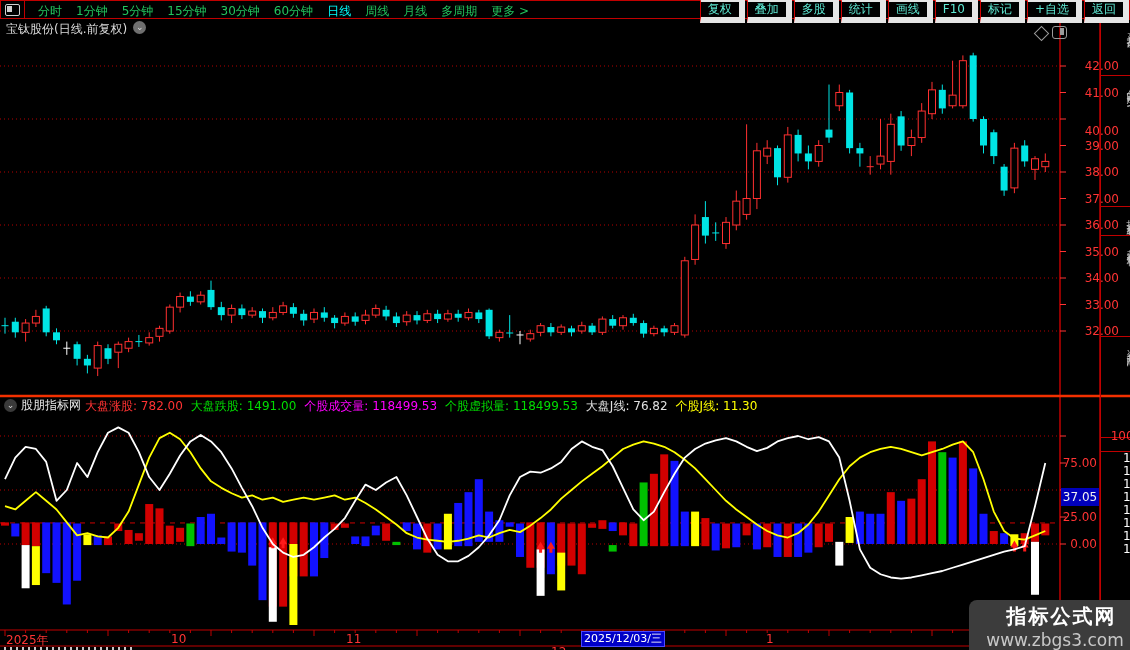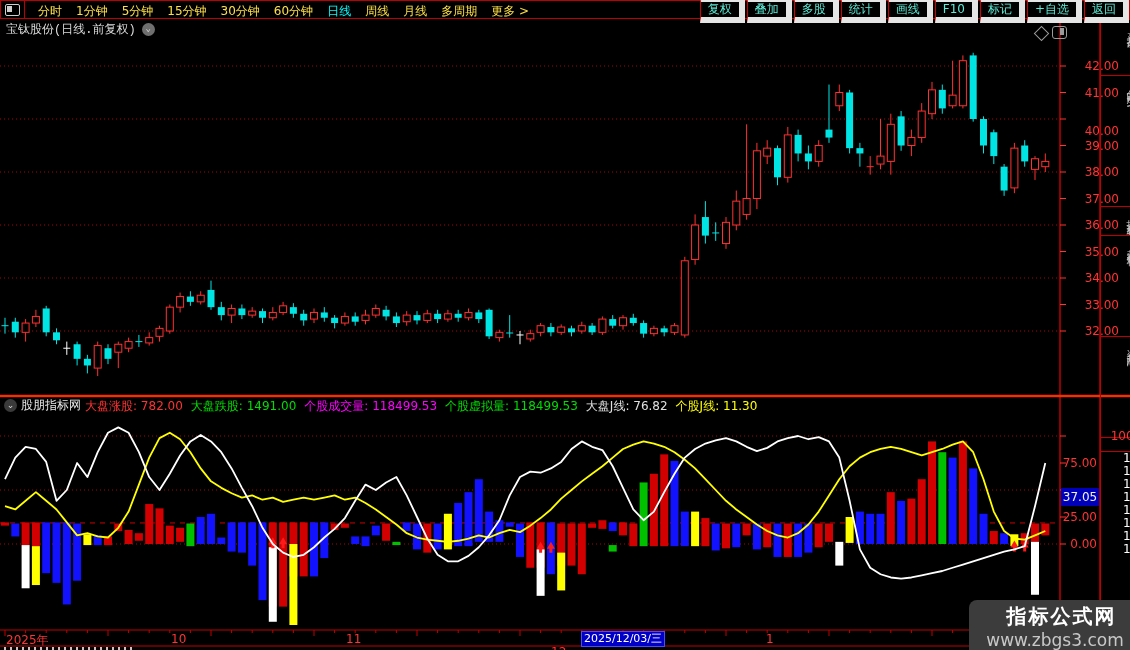--- a/index.html
+++ b/index.html
@@ -4,27 +4,27 @@
 <style>
   html,body{margin:0;padding:0;background:#000;width:1130px;height:650px;overflow:hidden;
     font-family:"DejaVu Sans","Liberation Sans",sans-serif;}
   #root{position:absolute;left:0;top:0;width:1130px;height:650px;background:#000;}
   
   #topbar{position:absolute;left:0;top:0;width:1128px;height:17px;border:1px solid #c00000;
     display:flex;align-items:center;background:#000;z-index:6;}
   #tb-icon{width:13px;height:10px;border:1px solid #cfcfcf;border-radius:2px;margin:0 4px;position:relative;}
   #tb-icon::after{content:"";position:absolute;left:1px;top:1px;width:5px;height:6px;background:#cfcfcf;}
   #tb-sep{width:1px;height:17px;background:#c00000;margin-right:6px;}
-  .tb-item{color:#fde047;font-size:12px;margin:0 7px;white-space:nowrap;cursor:default;}
+  .tb-item{color:#22c55e;font-size:12px;margin:0 7px;white-space:nowrap;cursor:default;}
   .tb-item.active{color:#00ffff;}
   #toolbar-right{margin-left:auto;display:flex;align-items:center;height:17px;}
   .tb-btn{color:#5eead4;font-size:12px;border:6px solid #e5e5e5;border-left:1px solid #d40000;
     padding:0 7px;height:15px;line-height:15px;margin-left:2px;white-space:nowrap;}
   
-  #title-row{position:absolute;left:6px;top:21px;display:flex;align-items:center;z-index:5;font-family:Liberation Mono, monospace;}
+  #title-row{position:absolute;left:6px;top:21px;display:flex;z-index:5;}
   #title-text{color:#dcdcdc;font-size:12px;}
   .circ-icon{display:inline-block;width:13px;height:13px;border-radius:50%;background:#6f6f6f;
     color:#ddd;font-size:9px;line-height:12px;text-align:center;margin-left:6px;}
   
   #chart-svg{position:absolute;left:0;top:0;z-index:1;}
   #labels-layer{position:absolute;left:0;top:0;width:1130px;height:650px;z-index:3;pointer-events:none;}
   .pricelab{position:absolute;left:1060px;width:37px;text-align:right;color:#ff3434;font-size:12px;padding-left:22px;}
   .sublab{position:absolute;left:1060px;width:37px;text-align:right;color:#ff3434;font-size:12px;}
   .botlab{position:absolute;top:632px;color:#ff3434;font-size:12px;white-space:nowrap;}
   

